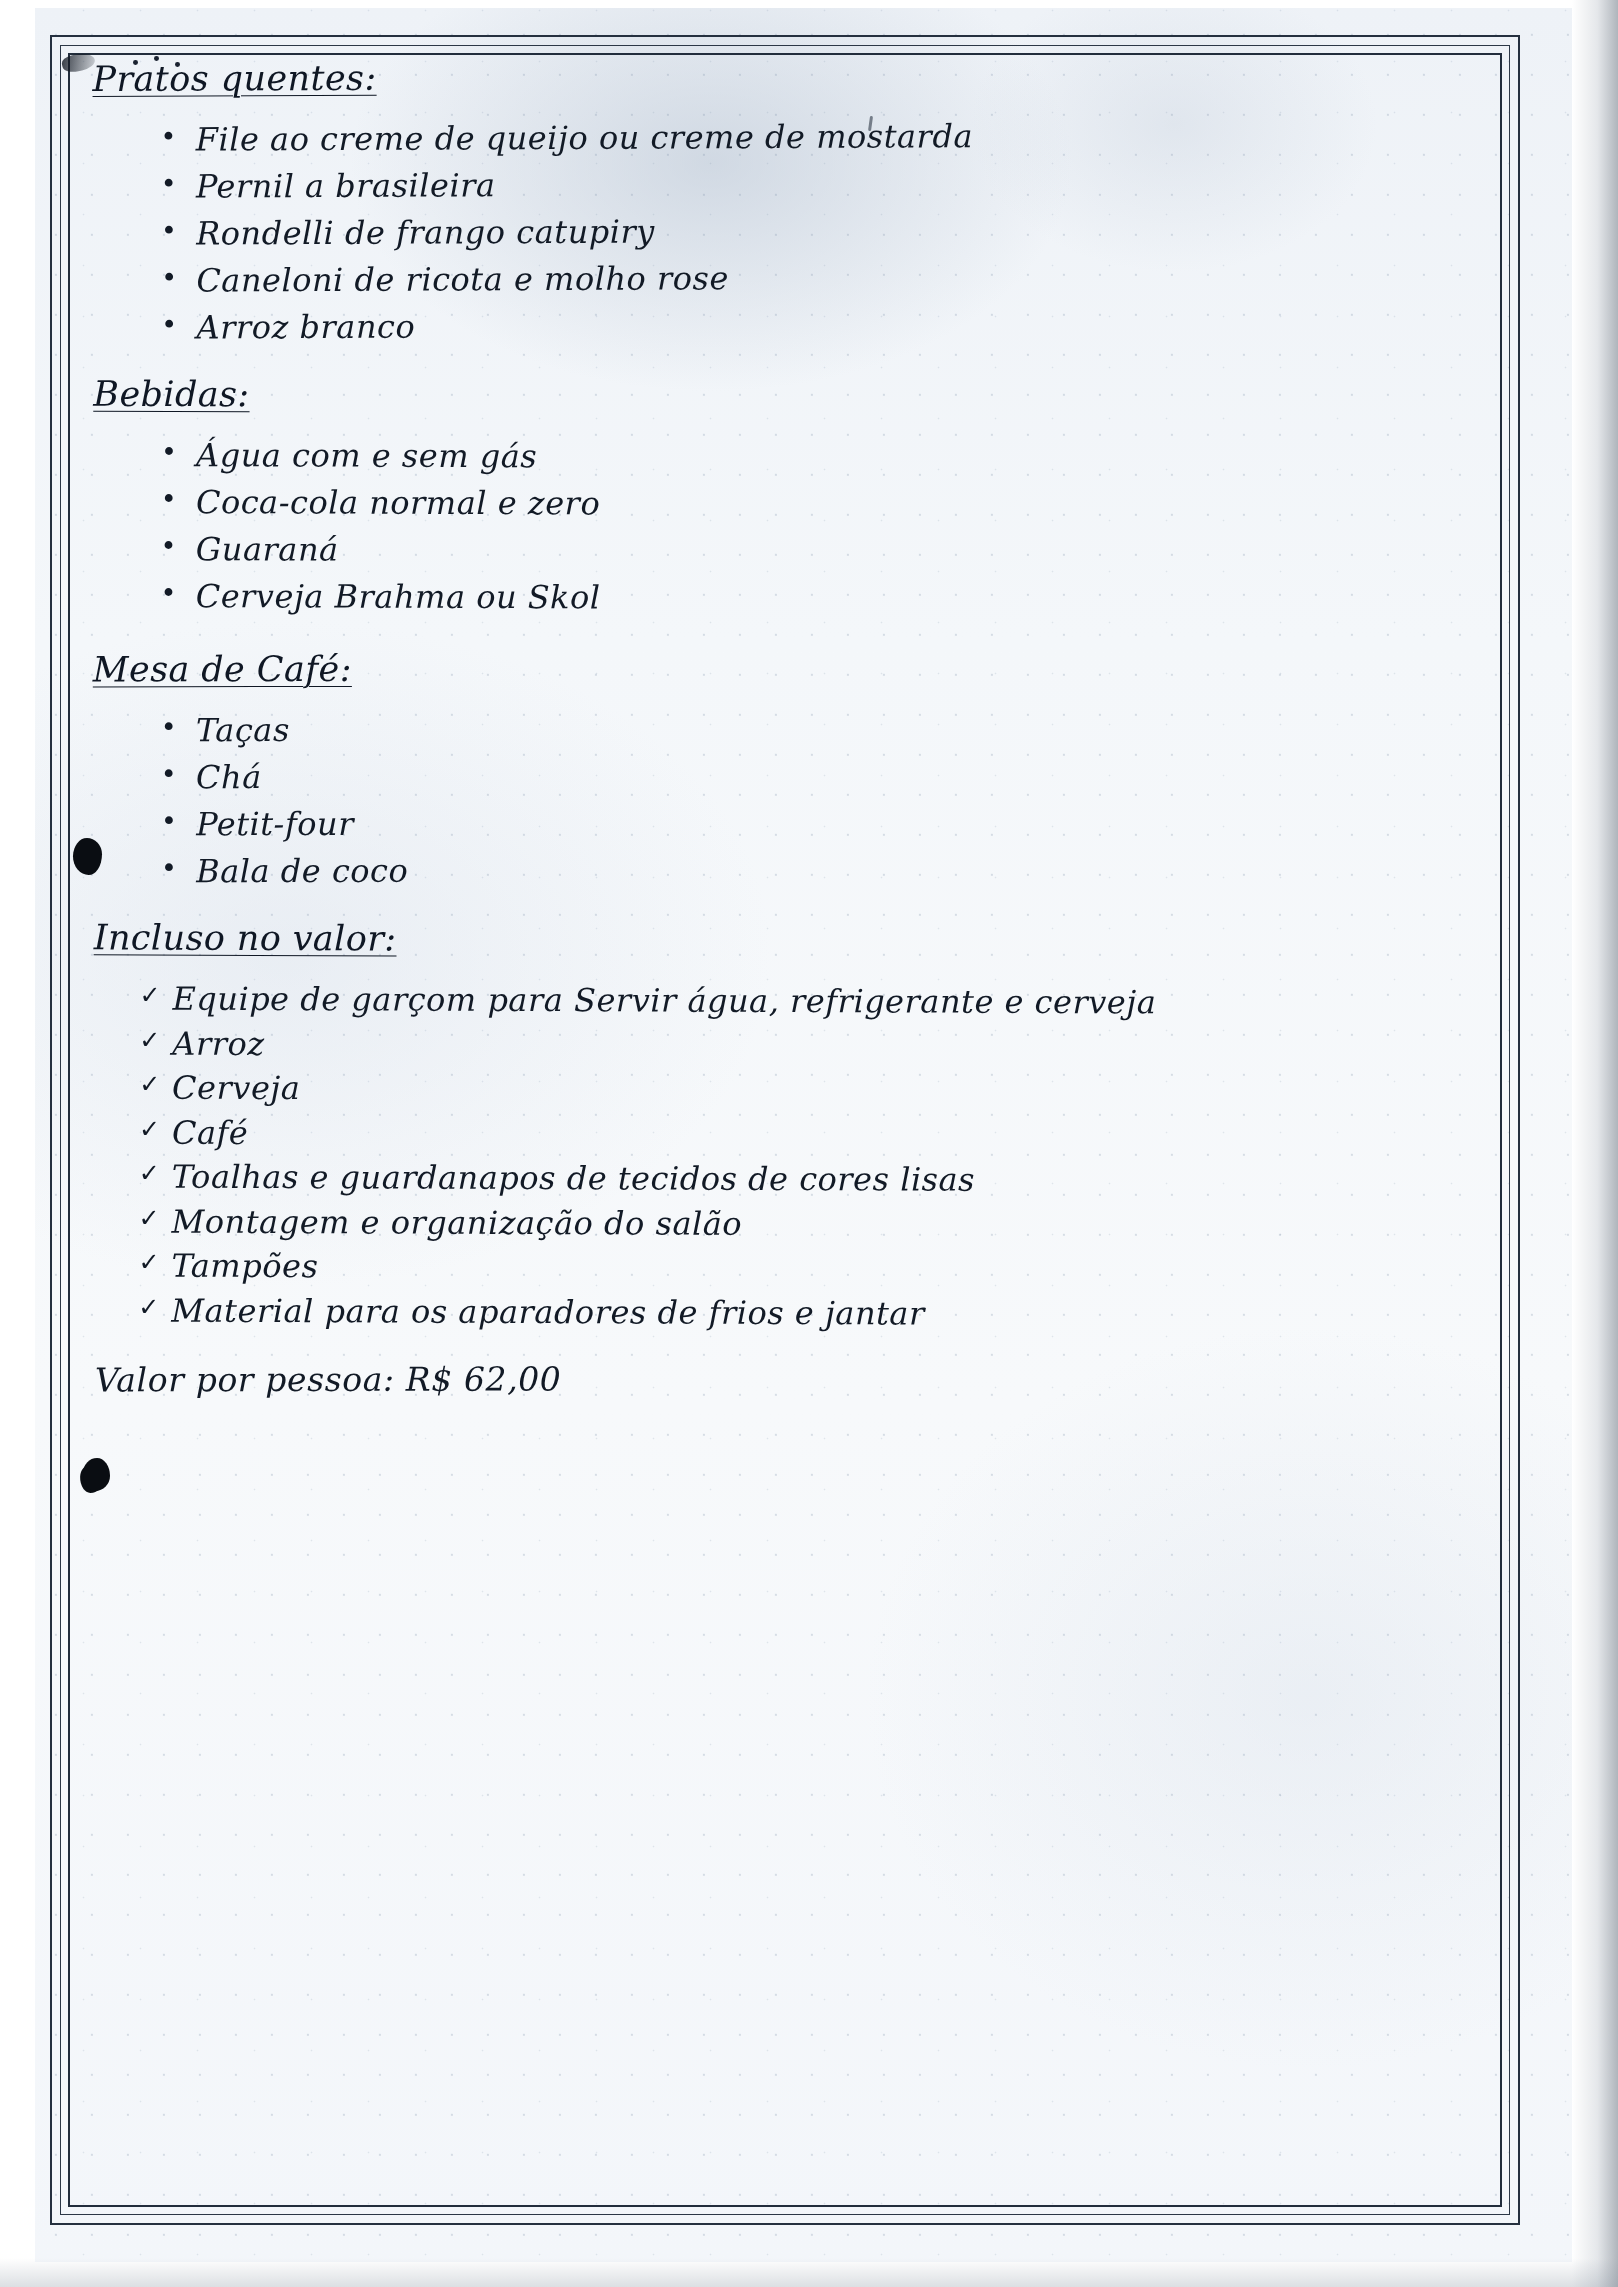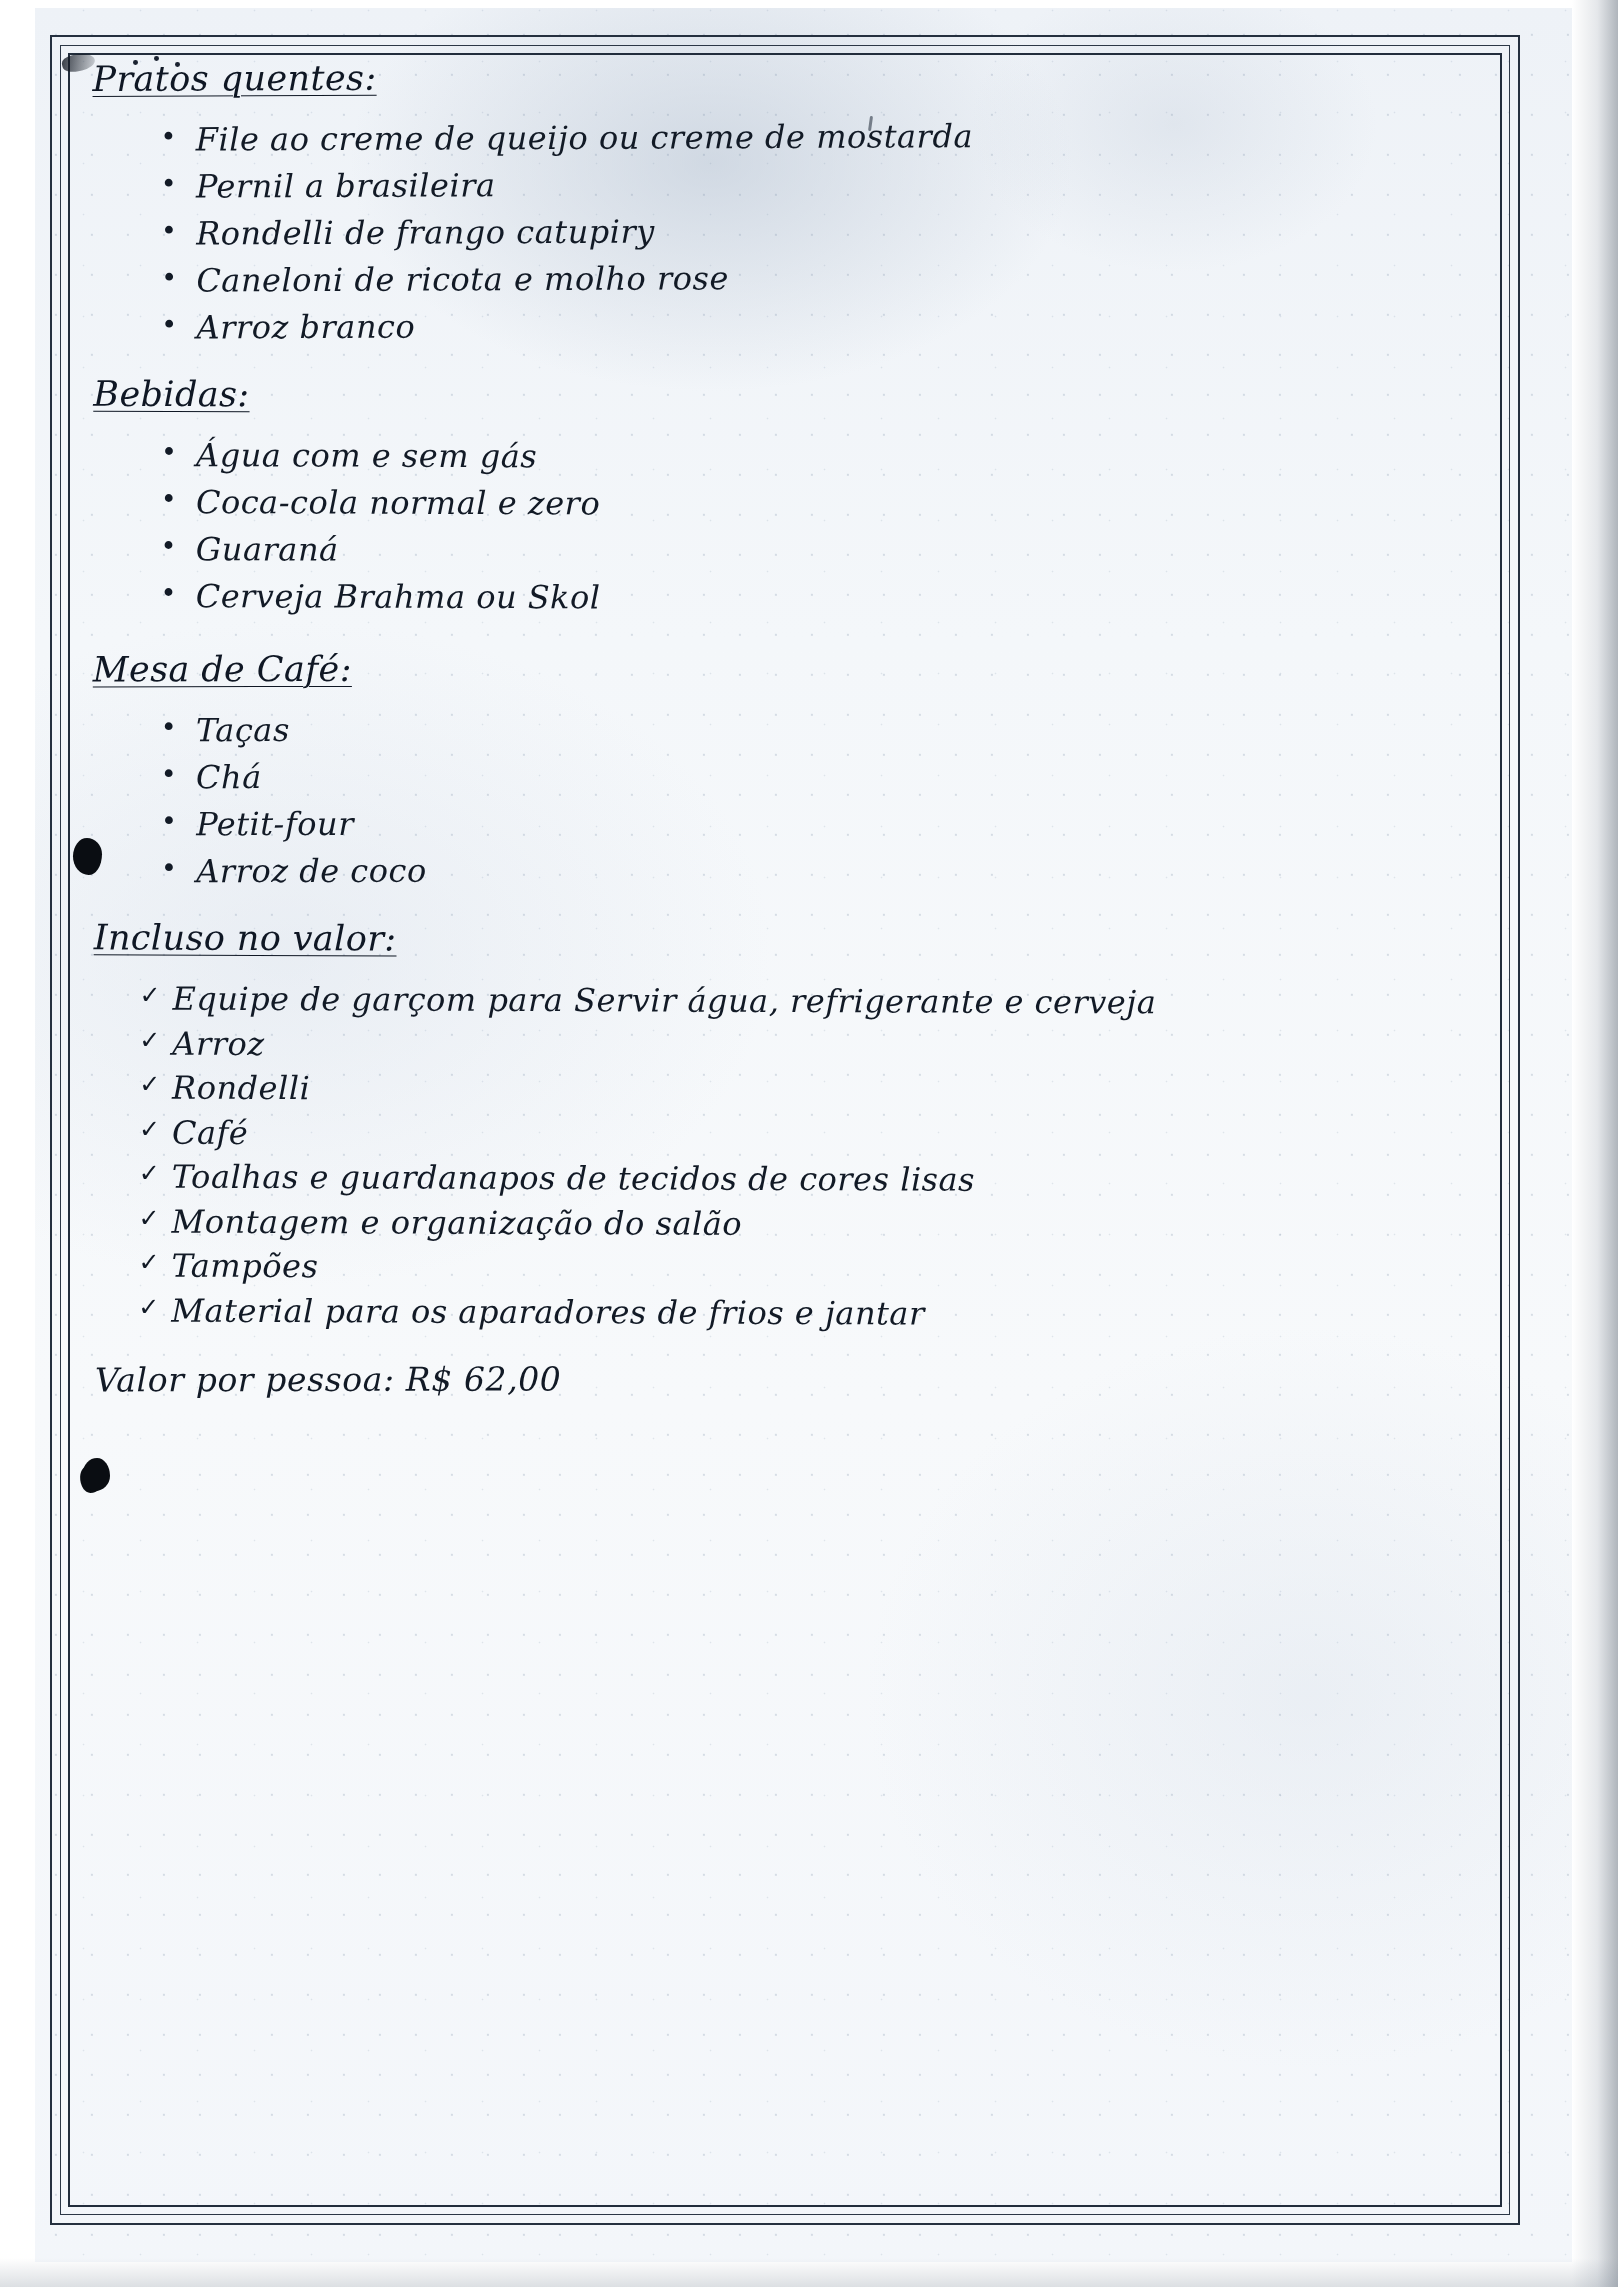--- a/index.html
+++ b/index.html
@@ -249,30 +249,30 @@
         <li><span class="bul">•</span><span>Cerveja Brahma ou Skol</span></li>
       </ul>
     </div>
 
     <div class="blk j3">
       <h2 class="section">Mesa de Café:</h2>
       <ul class="items">
         <li><span class="bul">•</span><span>Taças</span></li>
         <li><span class="bul">•</span><span>Chá</span></li>
         <li><span class="bul">•</span><span>Petit-four</span></li>
-        <li><span class="bul">•</span><span>Arroz de coco</span></li>
+        <li><span class="bul">•</span><span>Bala de coco</span></li>
       </ul>
     </div>
 
     <div class="blk-tight j4">
       <h2 class="section">Incluso no valor:</h2>
       <ul class="items check">
         <li><span class="bul">✓</span><span>Equipe de garçom para Servir água, refrigerante e cerveja</span></li>
         <li><span class="bul">✓</span><span>Arroz</span></li>
-        <li><span class="bul">✓</span><span>Rondelli</span></li>
+        <li><span class="bul">✓</span><span>Cerveja</span></li>
         <li><span class="bul">✓</span><span>Café</span></li>
         <li><span class="bul">✓</span><span>Toalhas e guardanapos de tecidos de cores lisas</span></li>
         <li><span class="bul">✓</span><span>Montagem e organização do salão</span></li>
         <li><span class="bul">✓</span><span>Tampões</span></li>
         <li><span class="bul">✓</span><span>Material para os aparadores de frios e jantar</span></li>
       </ul>
     </div>
 
     <div class="total-line j3">Valor por pessoa: R$ 62,00</div>
 

